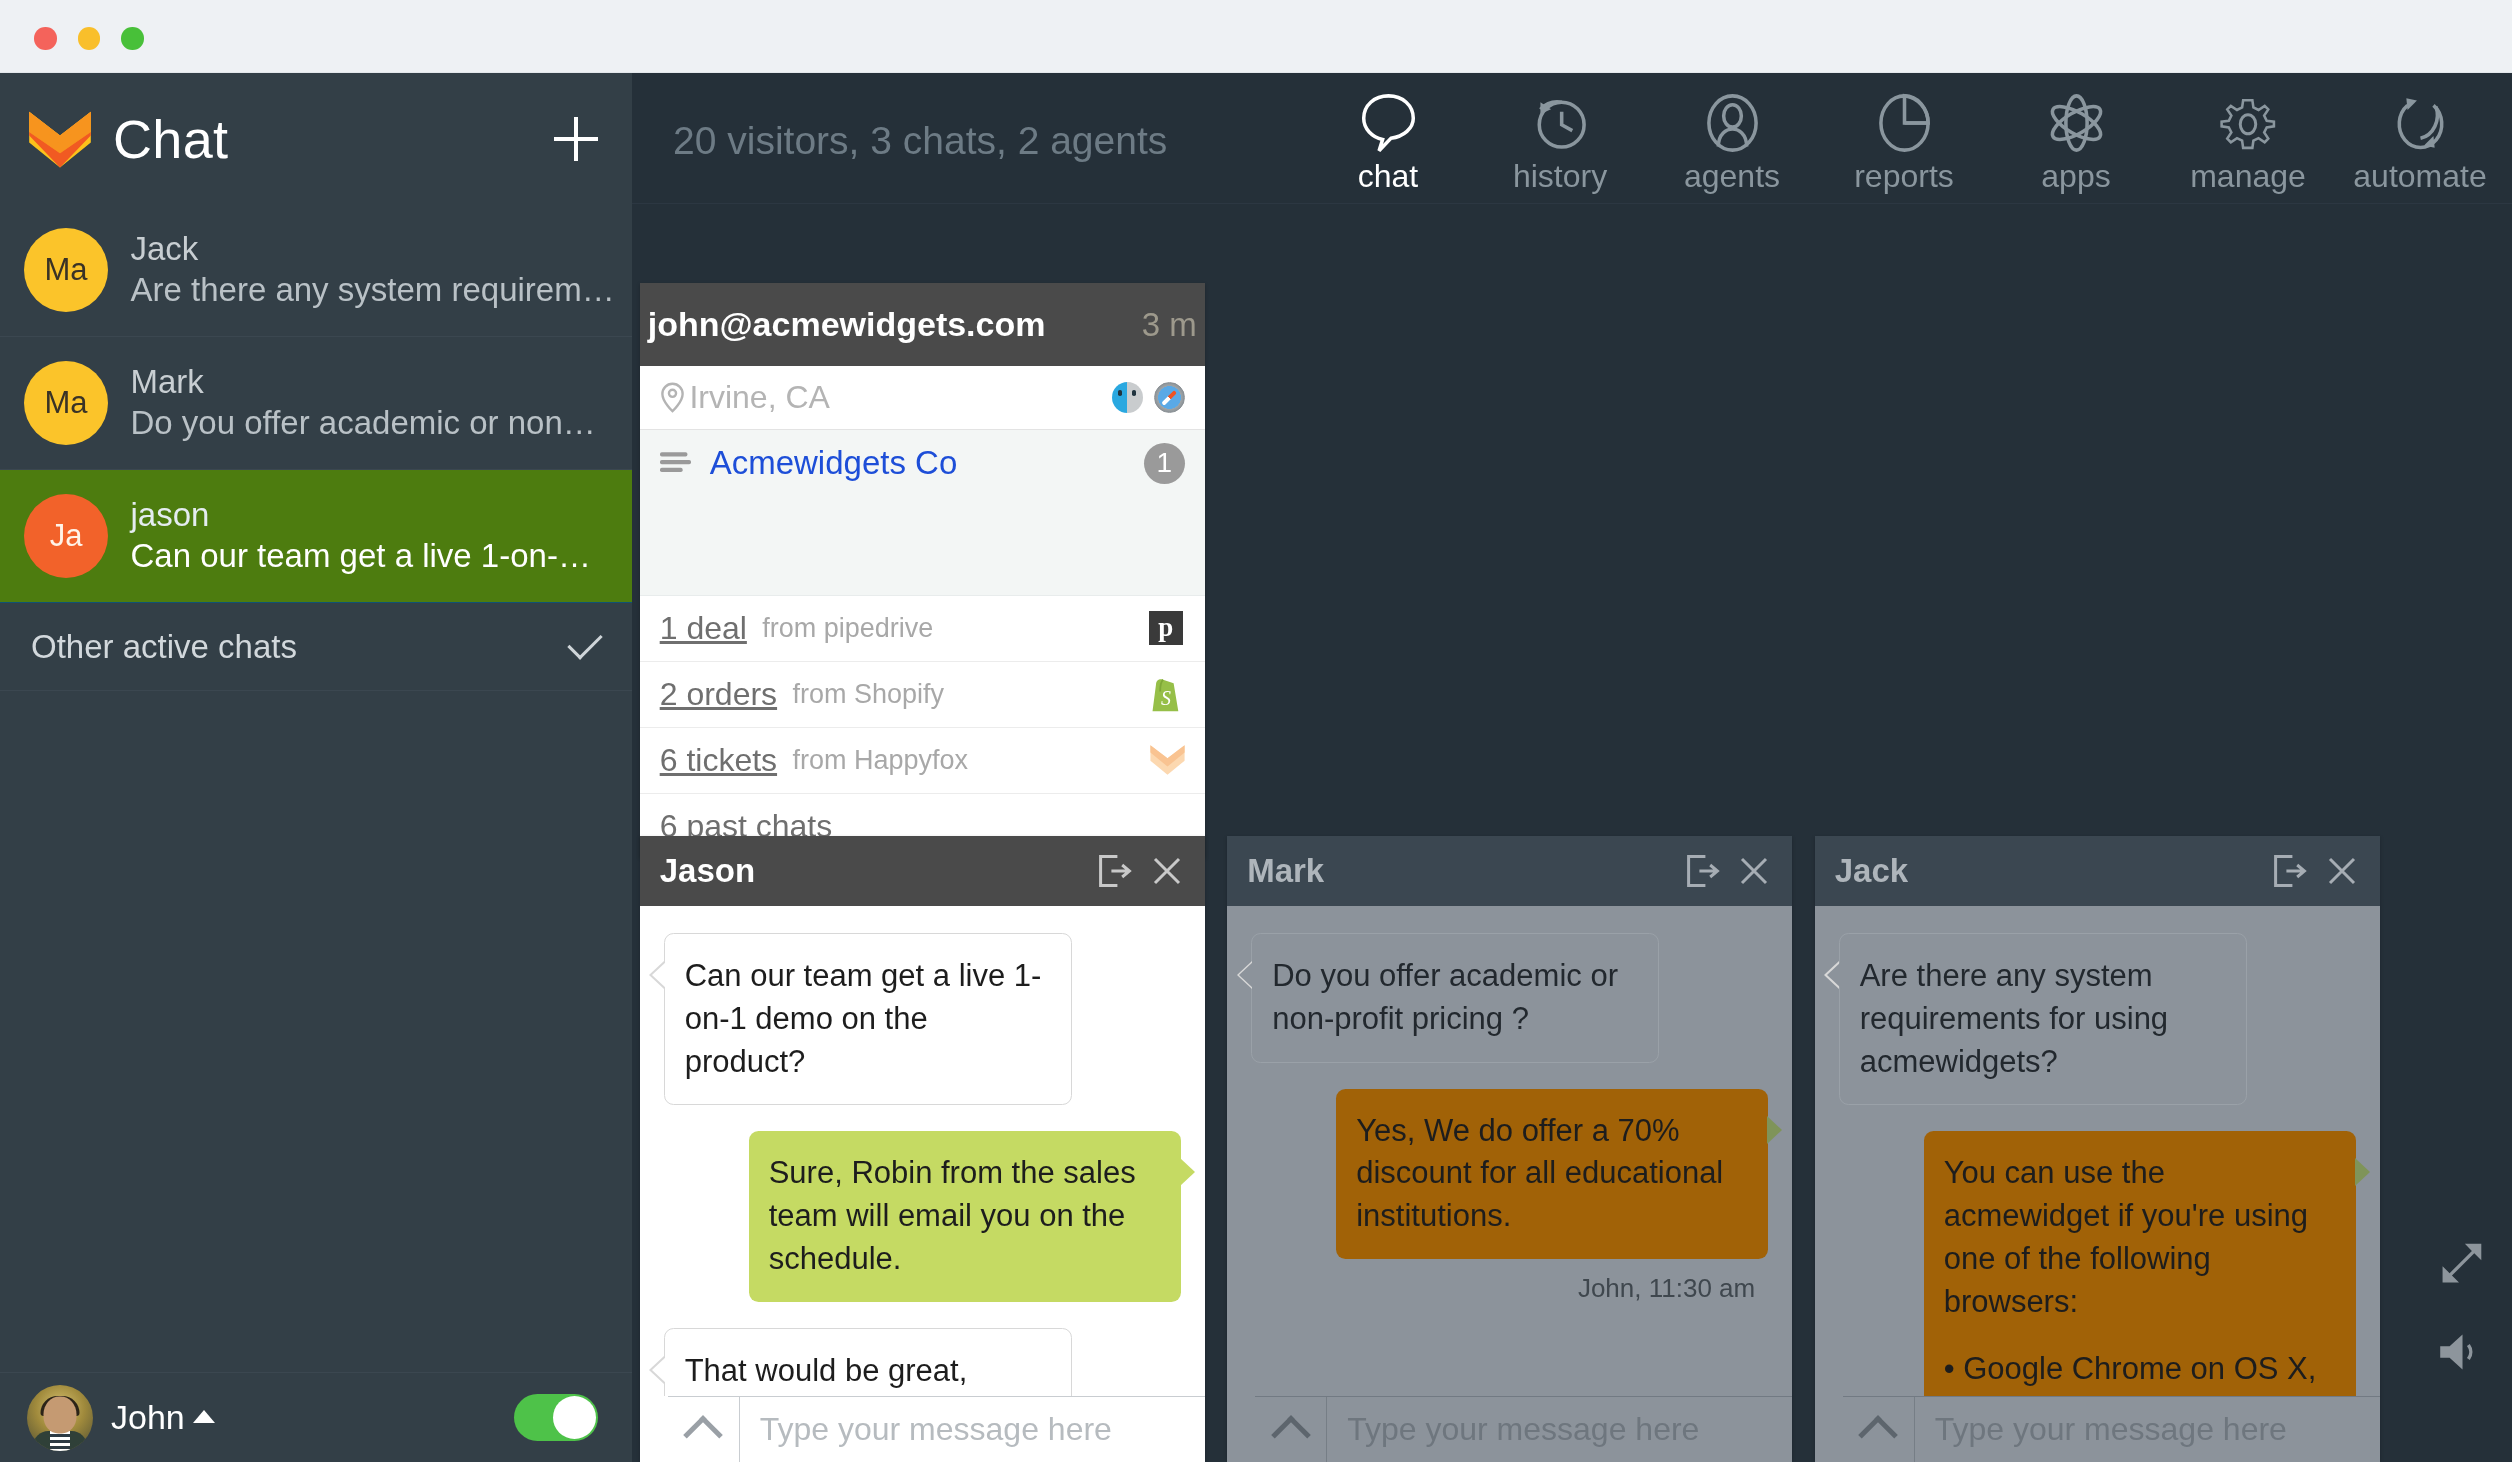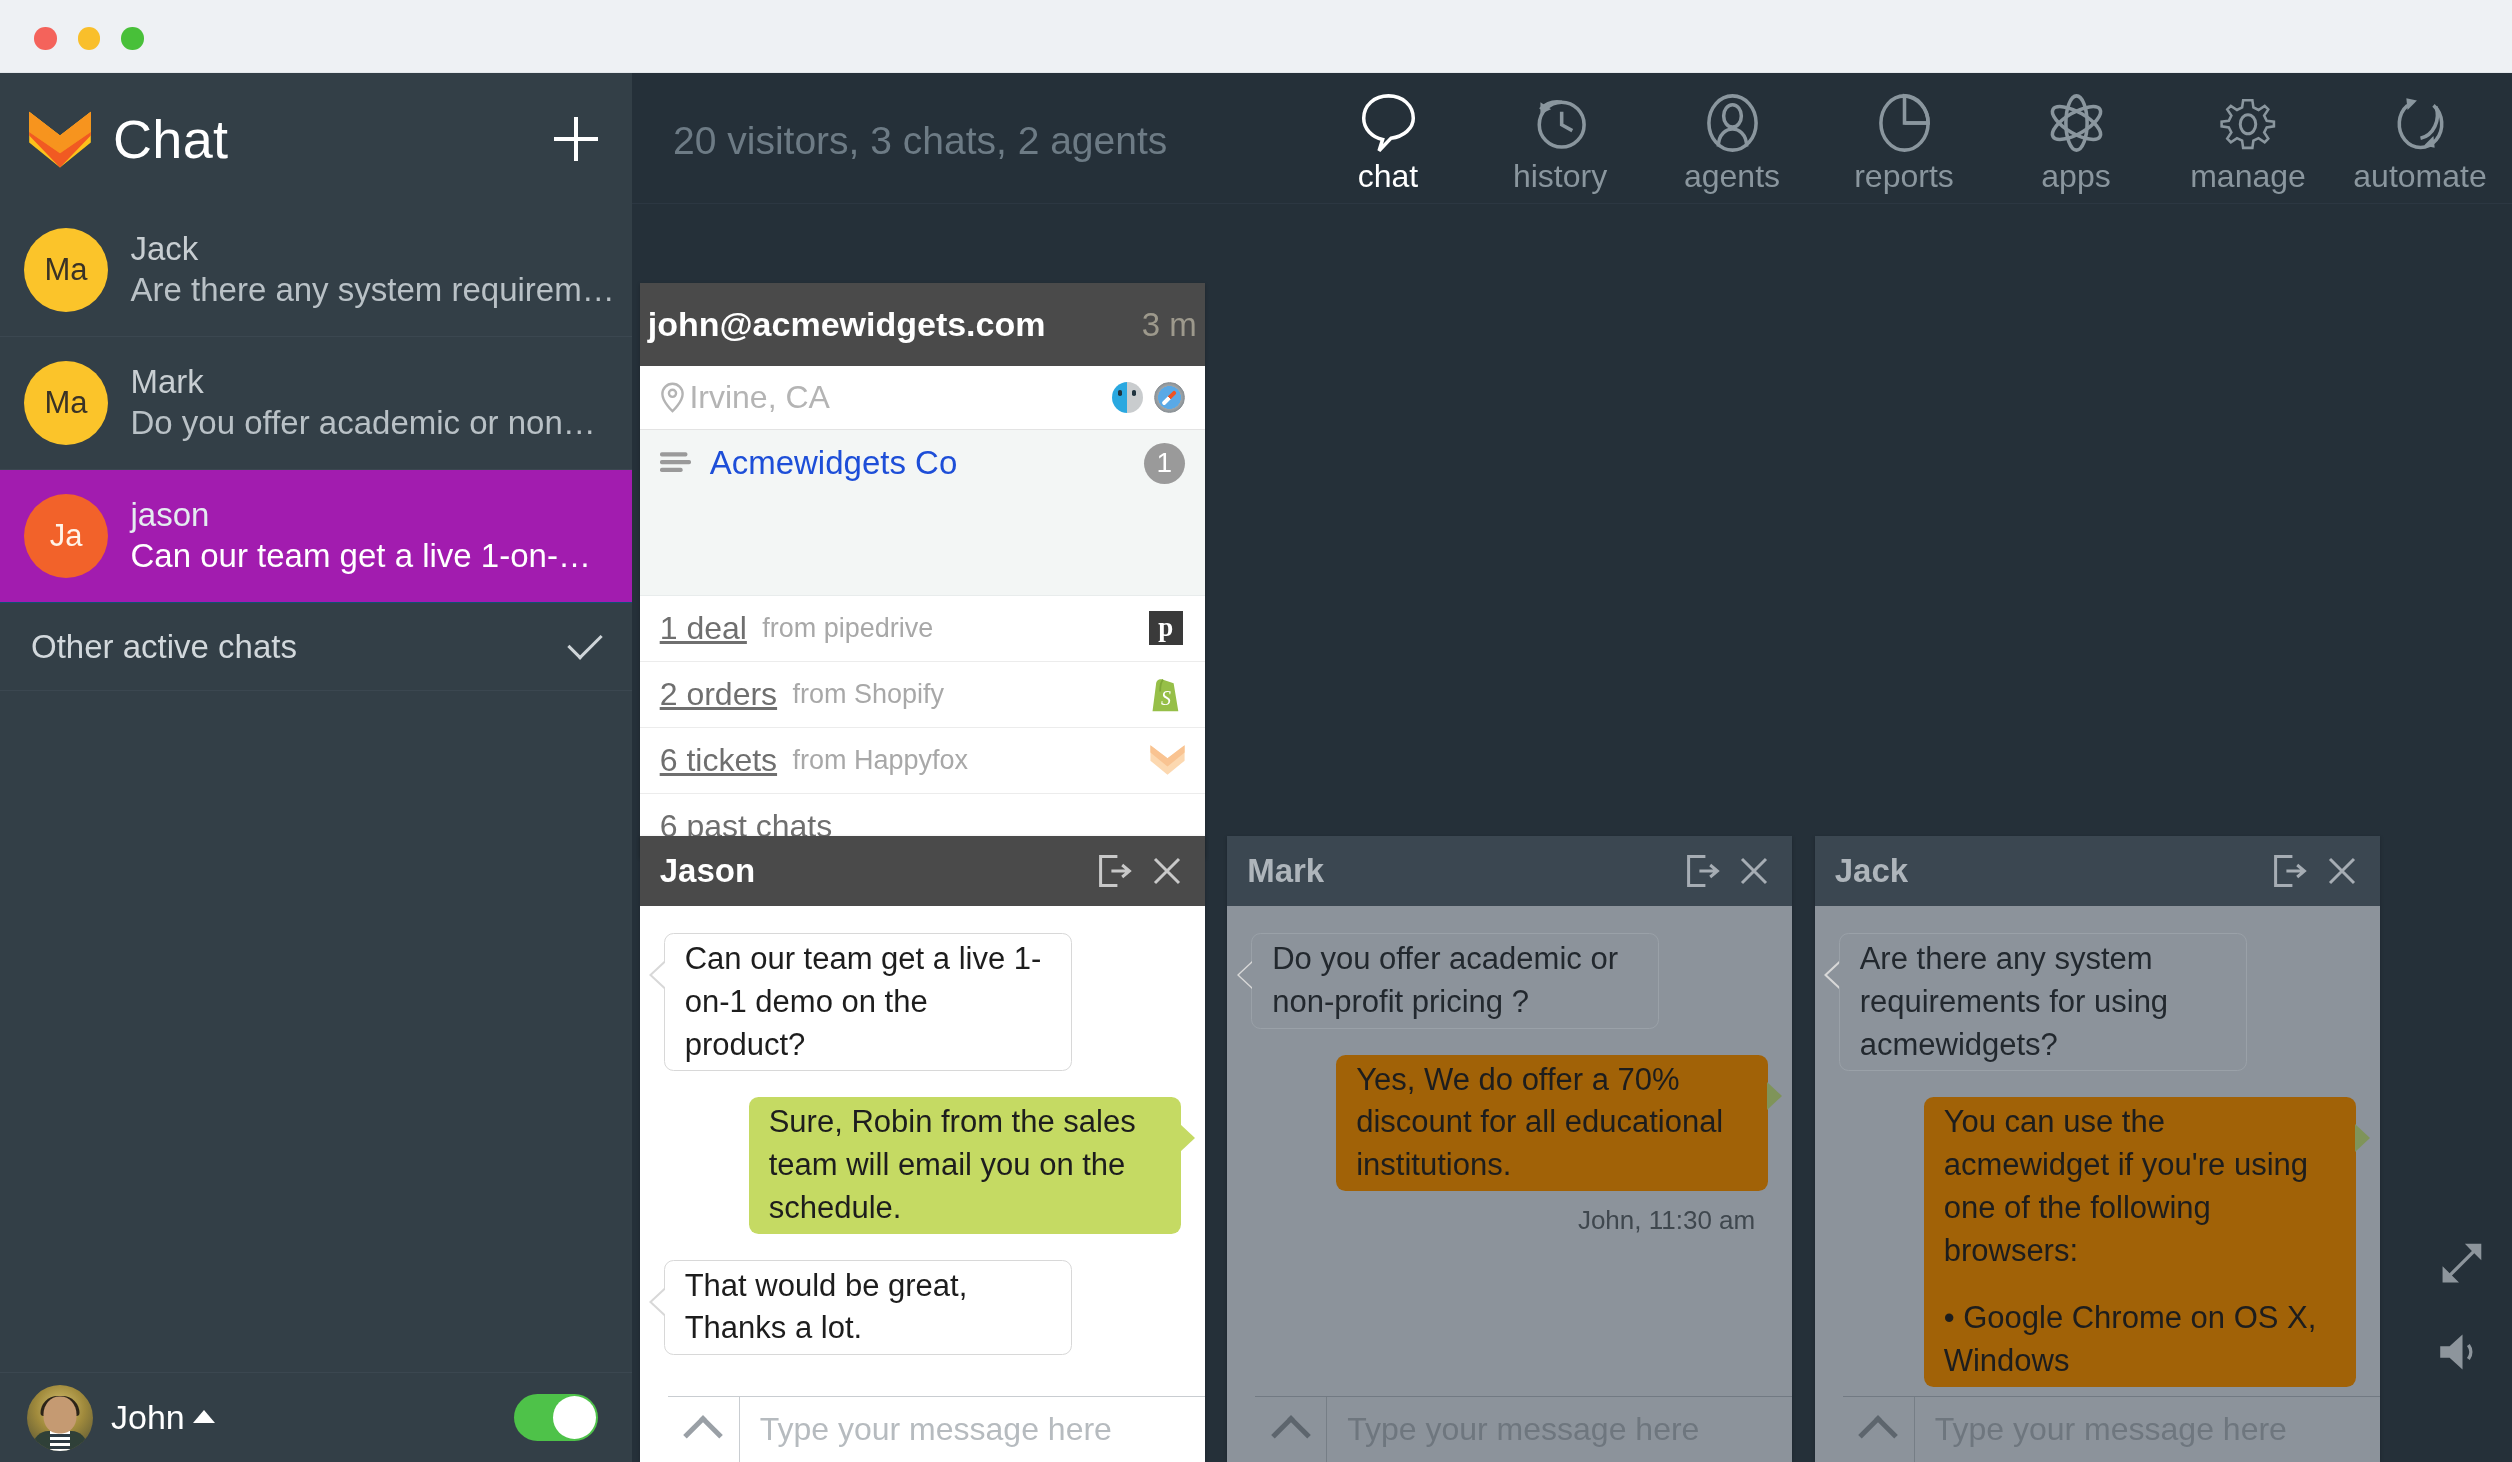--- a/index.html
+++ b/index.html
@@ -70,21 +70,21 @@
 
   .chatlist { display: flex; flex-direction: column; }
   .chat-item {
     position: relative;
     height: 133px;
     display: flex; align-items: center;
     padding: 0 24px 0 24px;
     border-bottom: 1.2px solid #3b4750;
     cursor: pointer;
   }
-  .chat-item.selected { background: #a21caf; border-bottom-color: #0f5273; align-items: center; }
+  .chat-item.selected { background: #4d7c0f; border-bottom-color: #0f5273; align-items: center; }
   .avatar-circle {
     width: 84px; height: 84px; border-radius: 50%;
     flex: 0 0 84px;
     display: flex; align-items: center; justify-content: center;
     color: #3a3326; font-size: 31px; font-weight: 400;
     font-family: "Liberation Sans", sans-serif;
   }
   .avatar-circle.yellow { background: #fbc42a; }
   .avatar-circle.orange { background: #f2622a; color: #fff3e8; }
   .chat-meta { margin-left: 22.5px; min-width: 0; }
@@ -313,21 +313,21 @@
 
   .cw-body {
     flex: 1 1 auto; overflow: hidden;
     padding: 27px 24px 0 24px;
     display: flex; flex-direction: column;
   }
   .bubble {
     position: relative;
     max-width: 408px;
     border-radius: 9.5px;
-    padding: 4px 20px;
+    padding: 21px 20px;
     font-size: 31px; line-height: 1.38;
     font-weight: 400; color: #1d1d1d;
     margin-bottom: 26px;
     word-wrap: break-word;
   }
   .bubble.visitor {
     background: #ffffff; border: 1.2px solid #d8d8d8;
     align-self: flex-start;
   }
   .chatwin.inactive .bubble.visitor {

